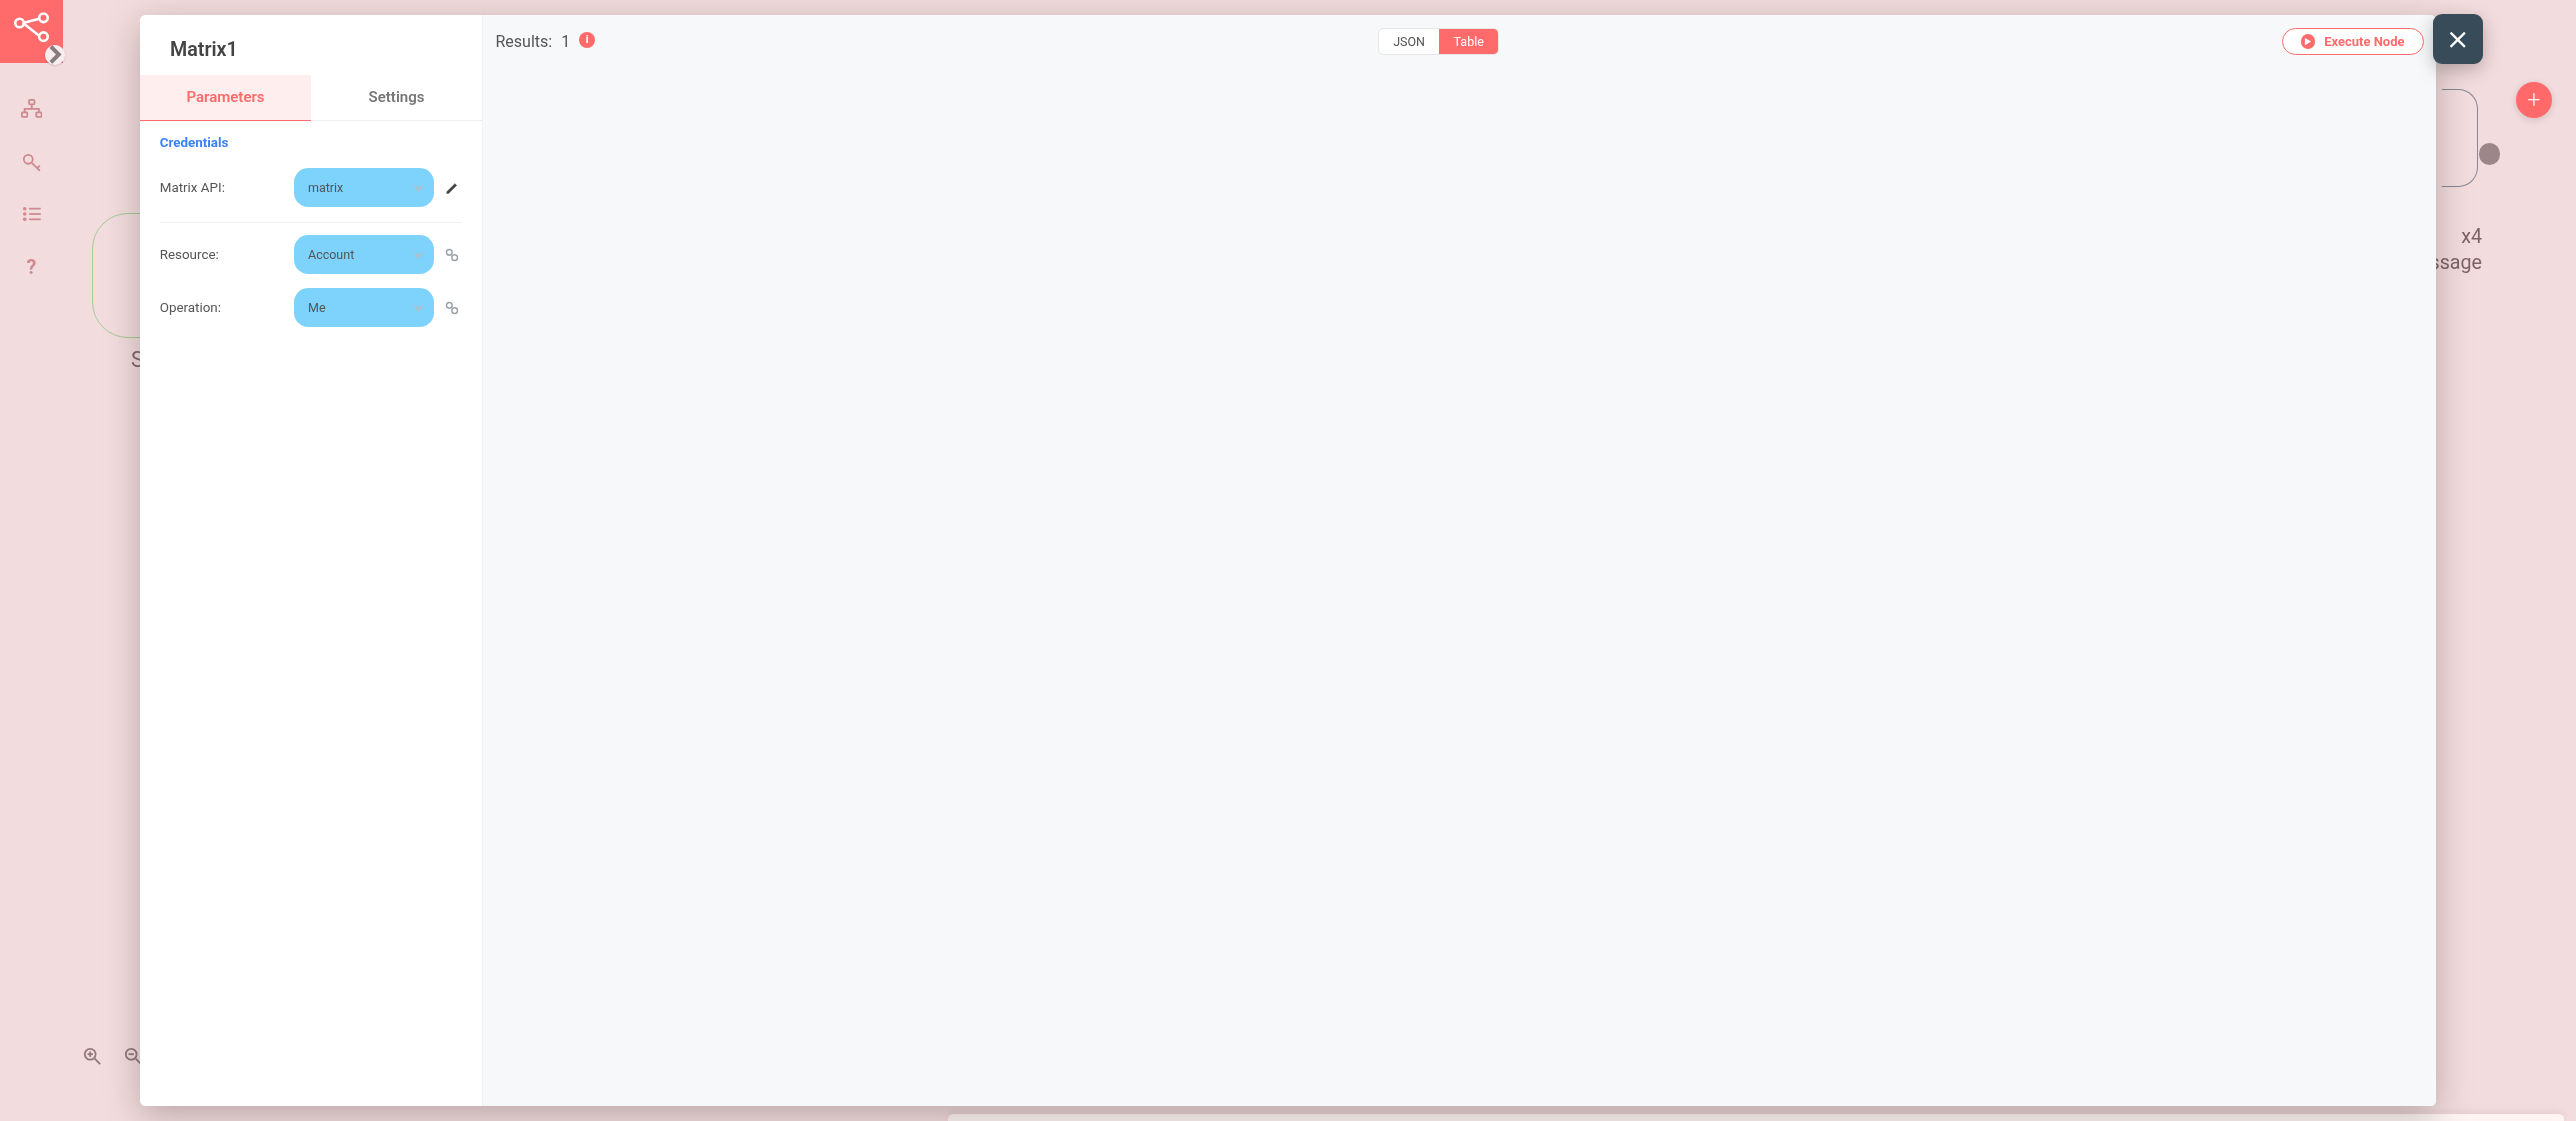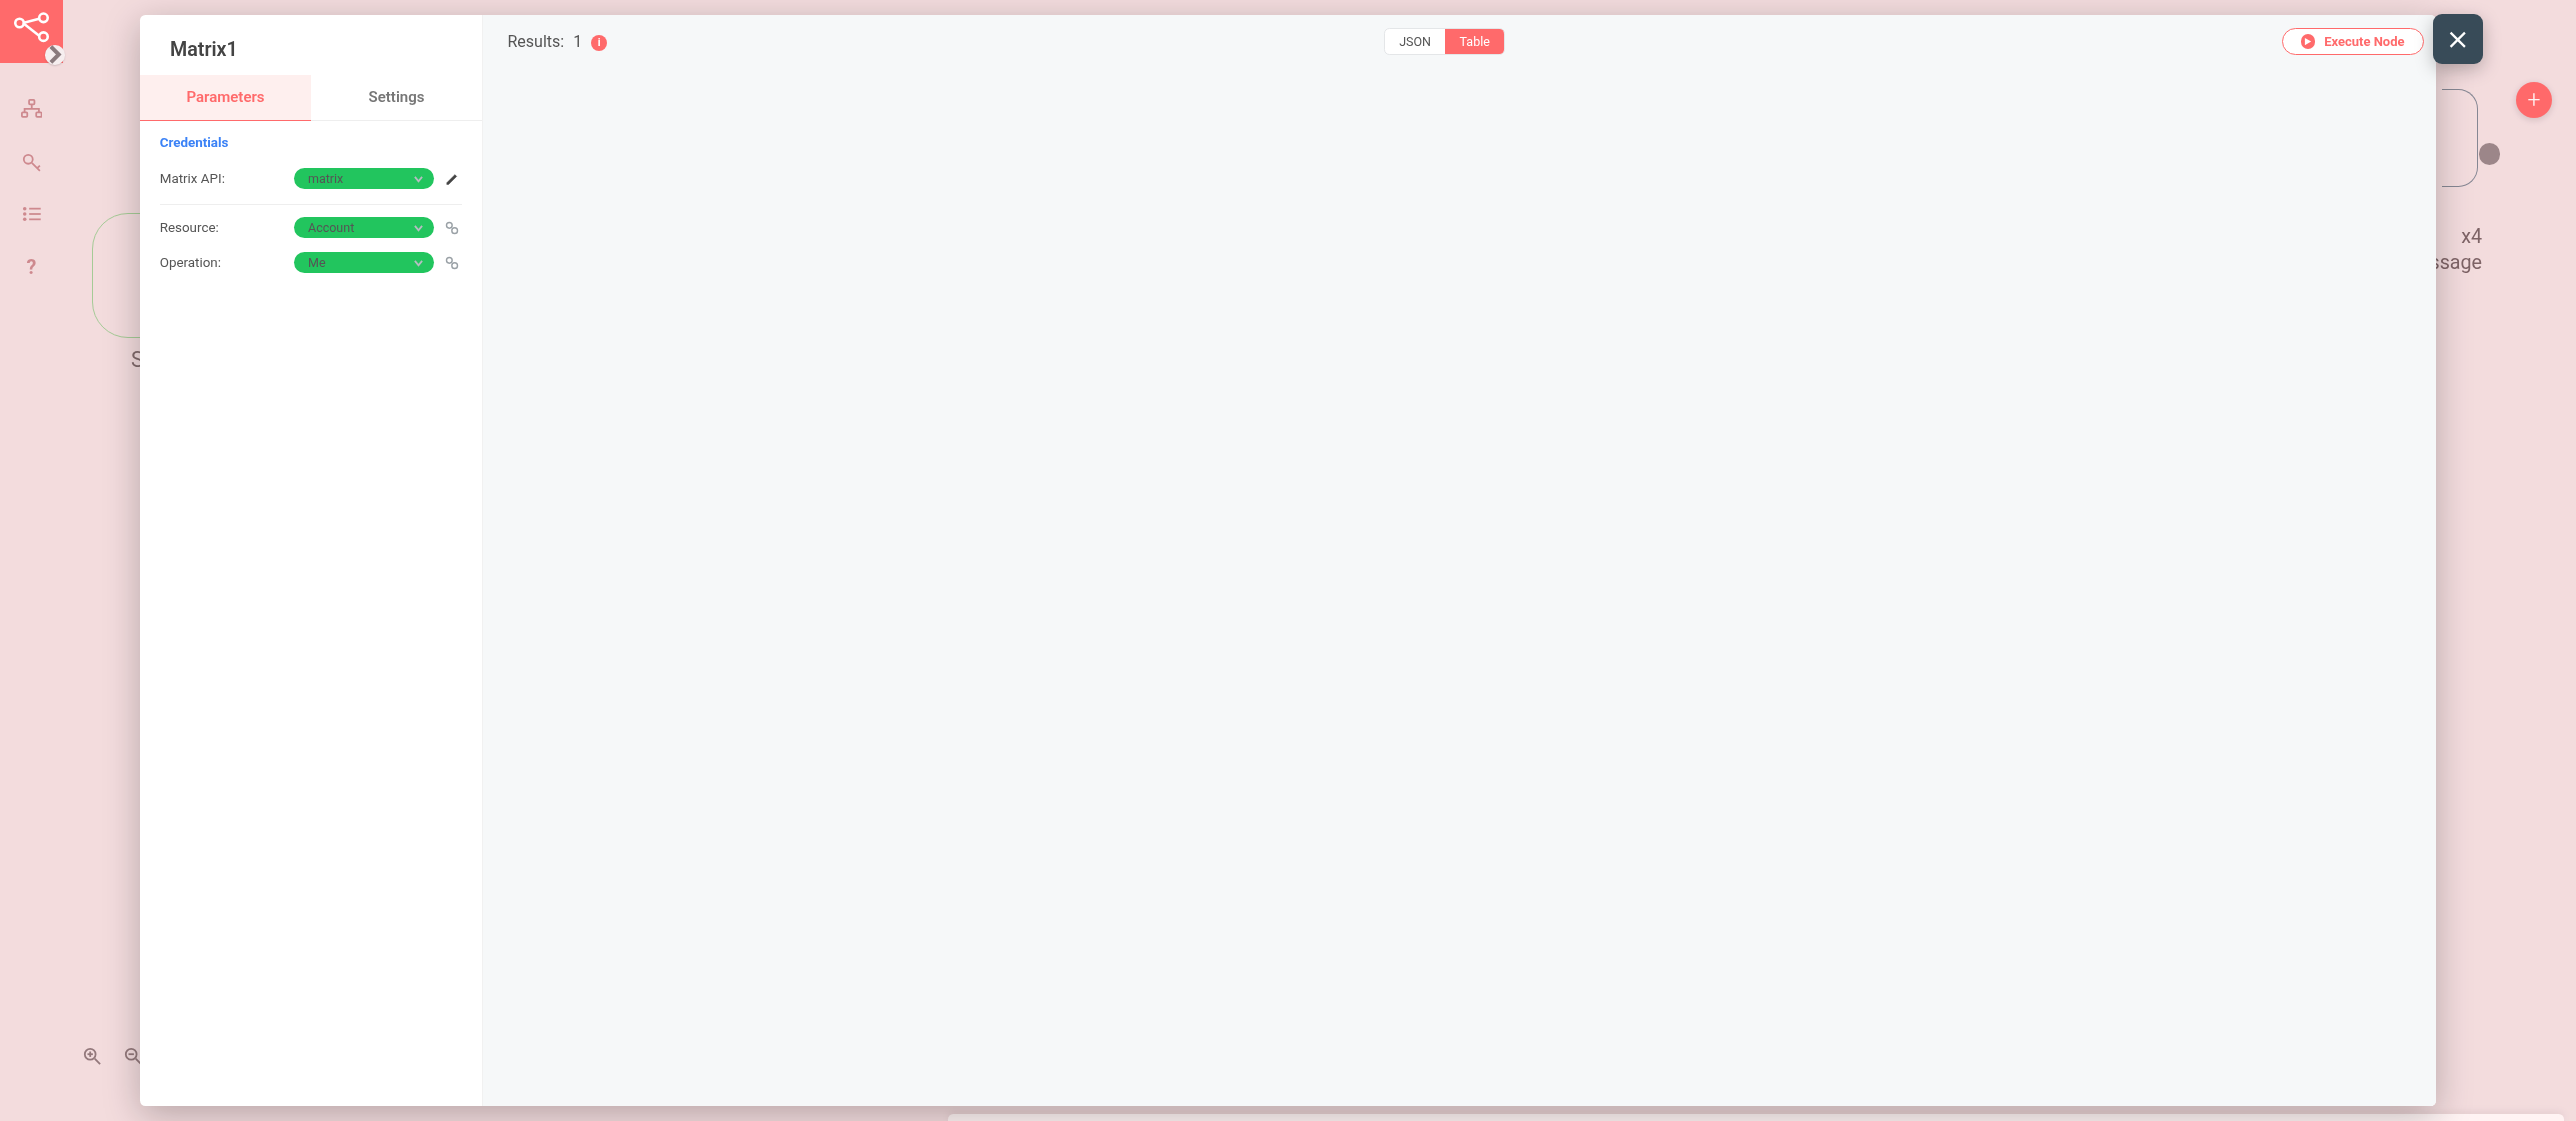--- a/index.html
+++ b/index.html
@@ -148,22 +148,22 @@
   font-size: 13.4px; font-weight: 700; color: #3b82f6; margin-bottom: 10.7px;
 }
 .field-row {
   display: flex; align-items: center; justify-content: space-between;
   gap: 9px; padding: 7.2px 0;
 }
 .field-row + .field-row { }
 .field-label { font-size: 13.4px; color: #555; flex: 0 0 125px; }
 .field-select {
   flex: 1; max-width: 145px;
-  height: 21px; border-radius: 14.3px;
-  background: #22c55e;
+  height: 39px; border-radius: 14.3px;
+  background: #7dd3fc;
   display: flex; align-items: center; justify-content: space-between;
   padding: 0 10.7px 0 14.3px;
   color: #555; font-size: 12.5px;
   cursor: pointer;
 }
 .field-select .chev { color: #b6bdc2; }
 .field-action {
   flex: 0 0 19.7px; height: 19.7px;
   display: flex; align-items: center; justify-content: center;
   color: #6d6d6d; cursor: pointer;
@@ -174,21 +174,21 @@
   flex: 1;
   background: #f6f8f9;
   position: relative;
   padding: 12.5px 12.5px 12.5px 12.5px;
   display: flex; flex-direction: column;
 }
 .right-topbar {
   display: flex; align-items: center; justify-content: space-between;
   padding: 0 0 10.7px 0;
 }
-.results-label { font-size: 16px; color: #555; display: flex; align-items: flex-end; gap: 9px; margin-left: 12px; }
+.results-label { font-size: 16px; color: #555; display: flex; align-items: flex-start; gap: 9px; }
 .results-label .info {
   width: 16px; height: 16px; border-radius: 50%; background: #ff6a6b; color: #fff;
   display: inline-flex; align-items: center; justify-content: center; font-size: 10.7px; font-weight: 700;
 }
 .view-toggle {
   display: inline-flex; border: 0.9px solid #e4e6e8; border-radius: 5.4px; overflow: hidden;
   background: #fff;
 }
 .view-toggle .vt {
   padding: 5.4px 14.3px; font-size: 12.5px; color: #555; cursor: pointer;

